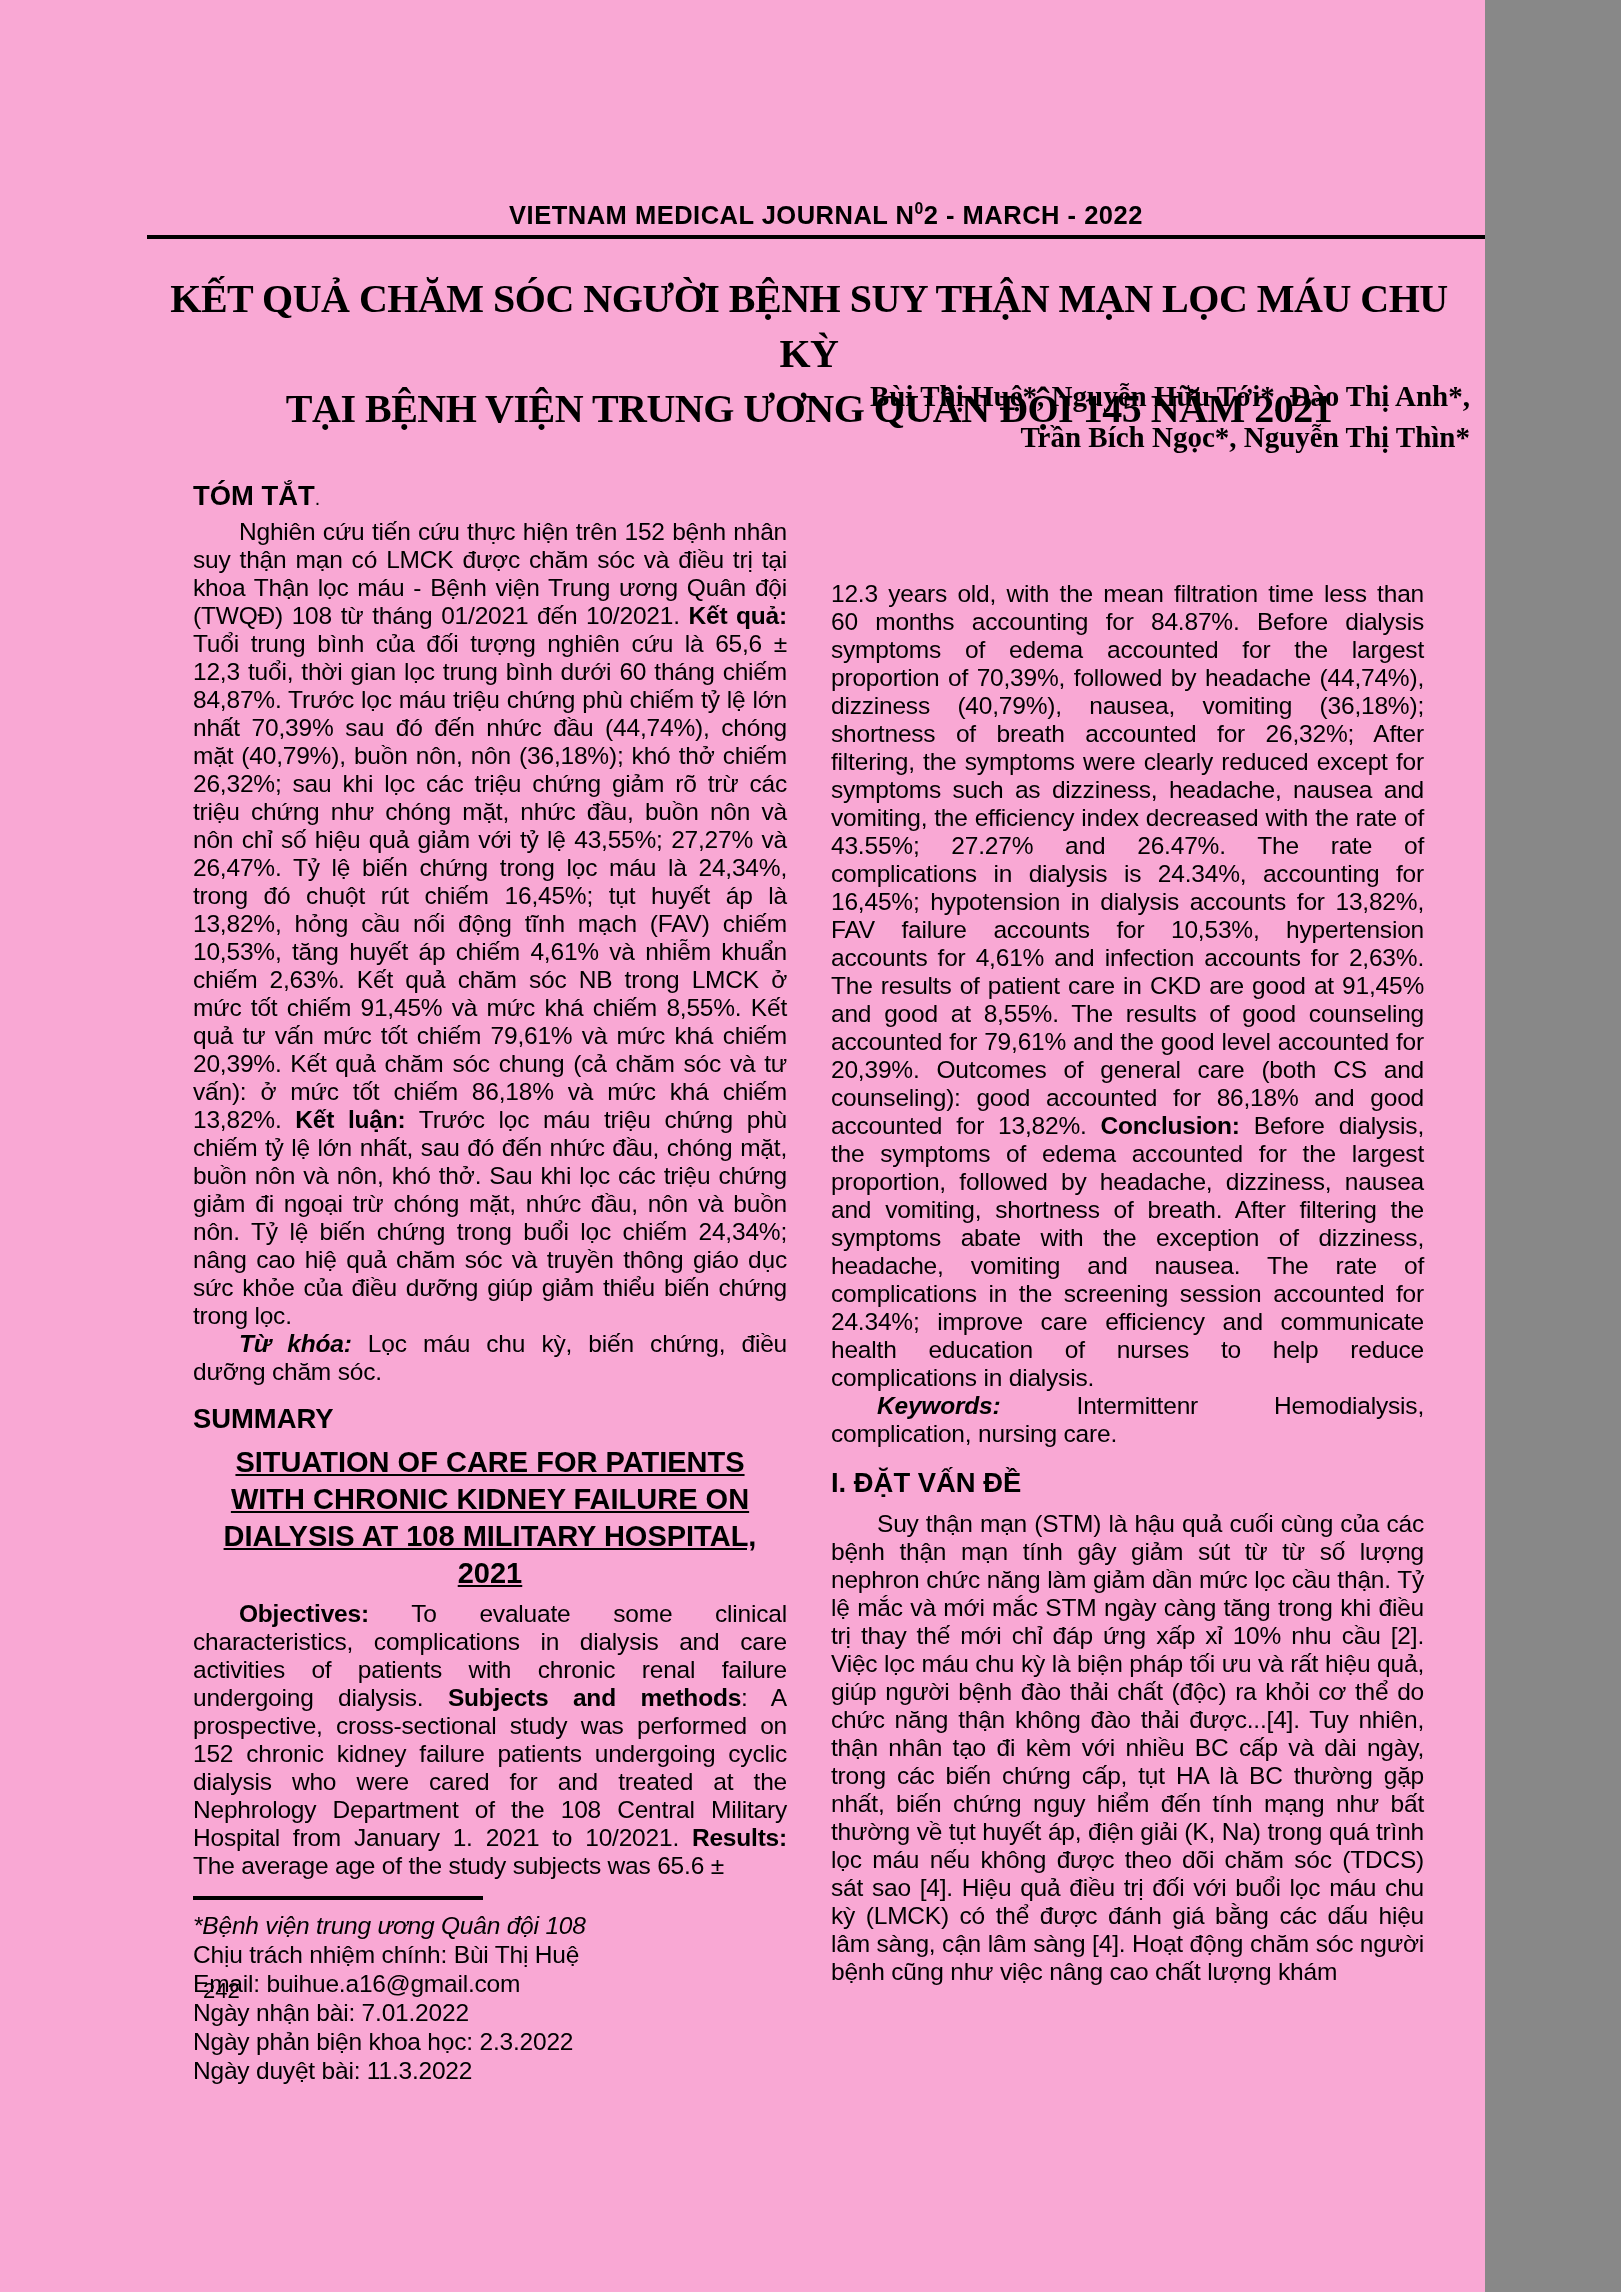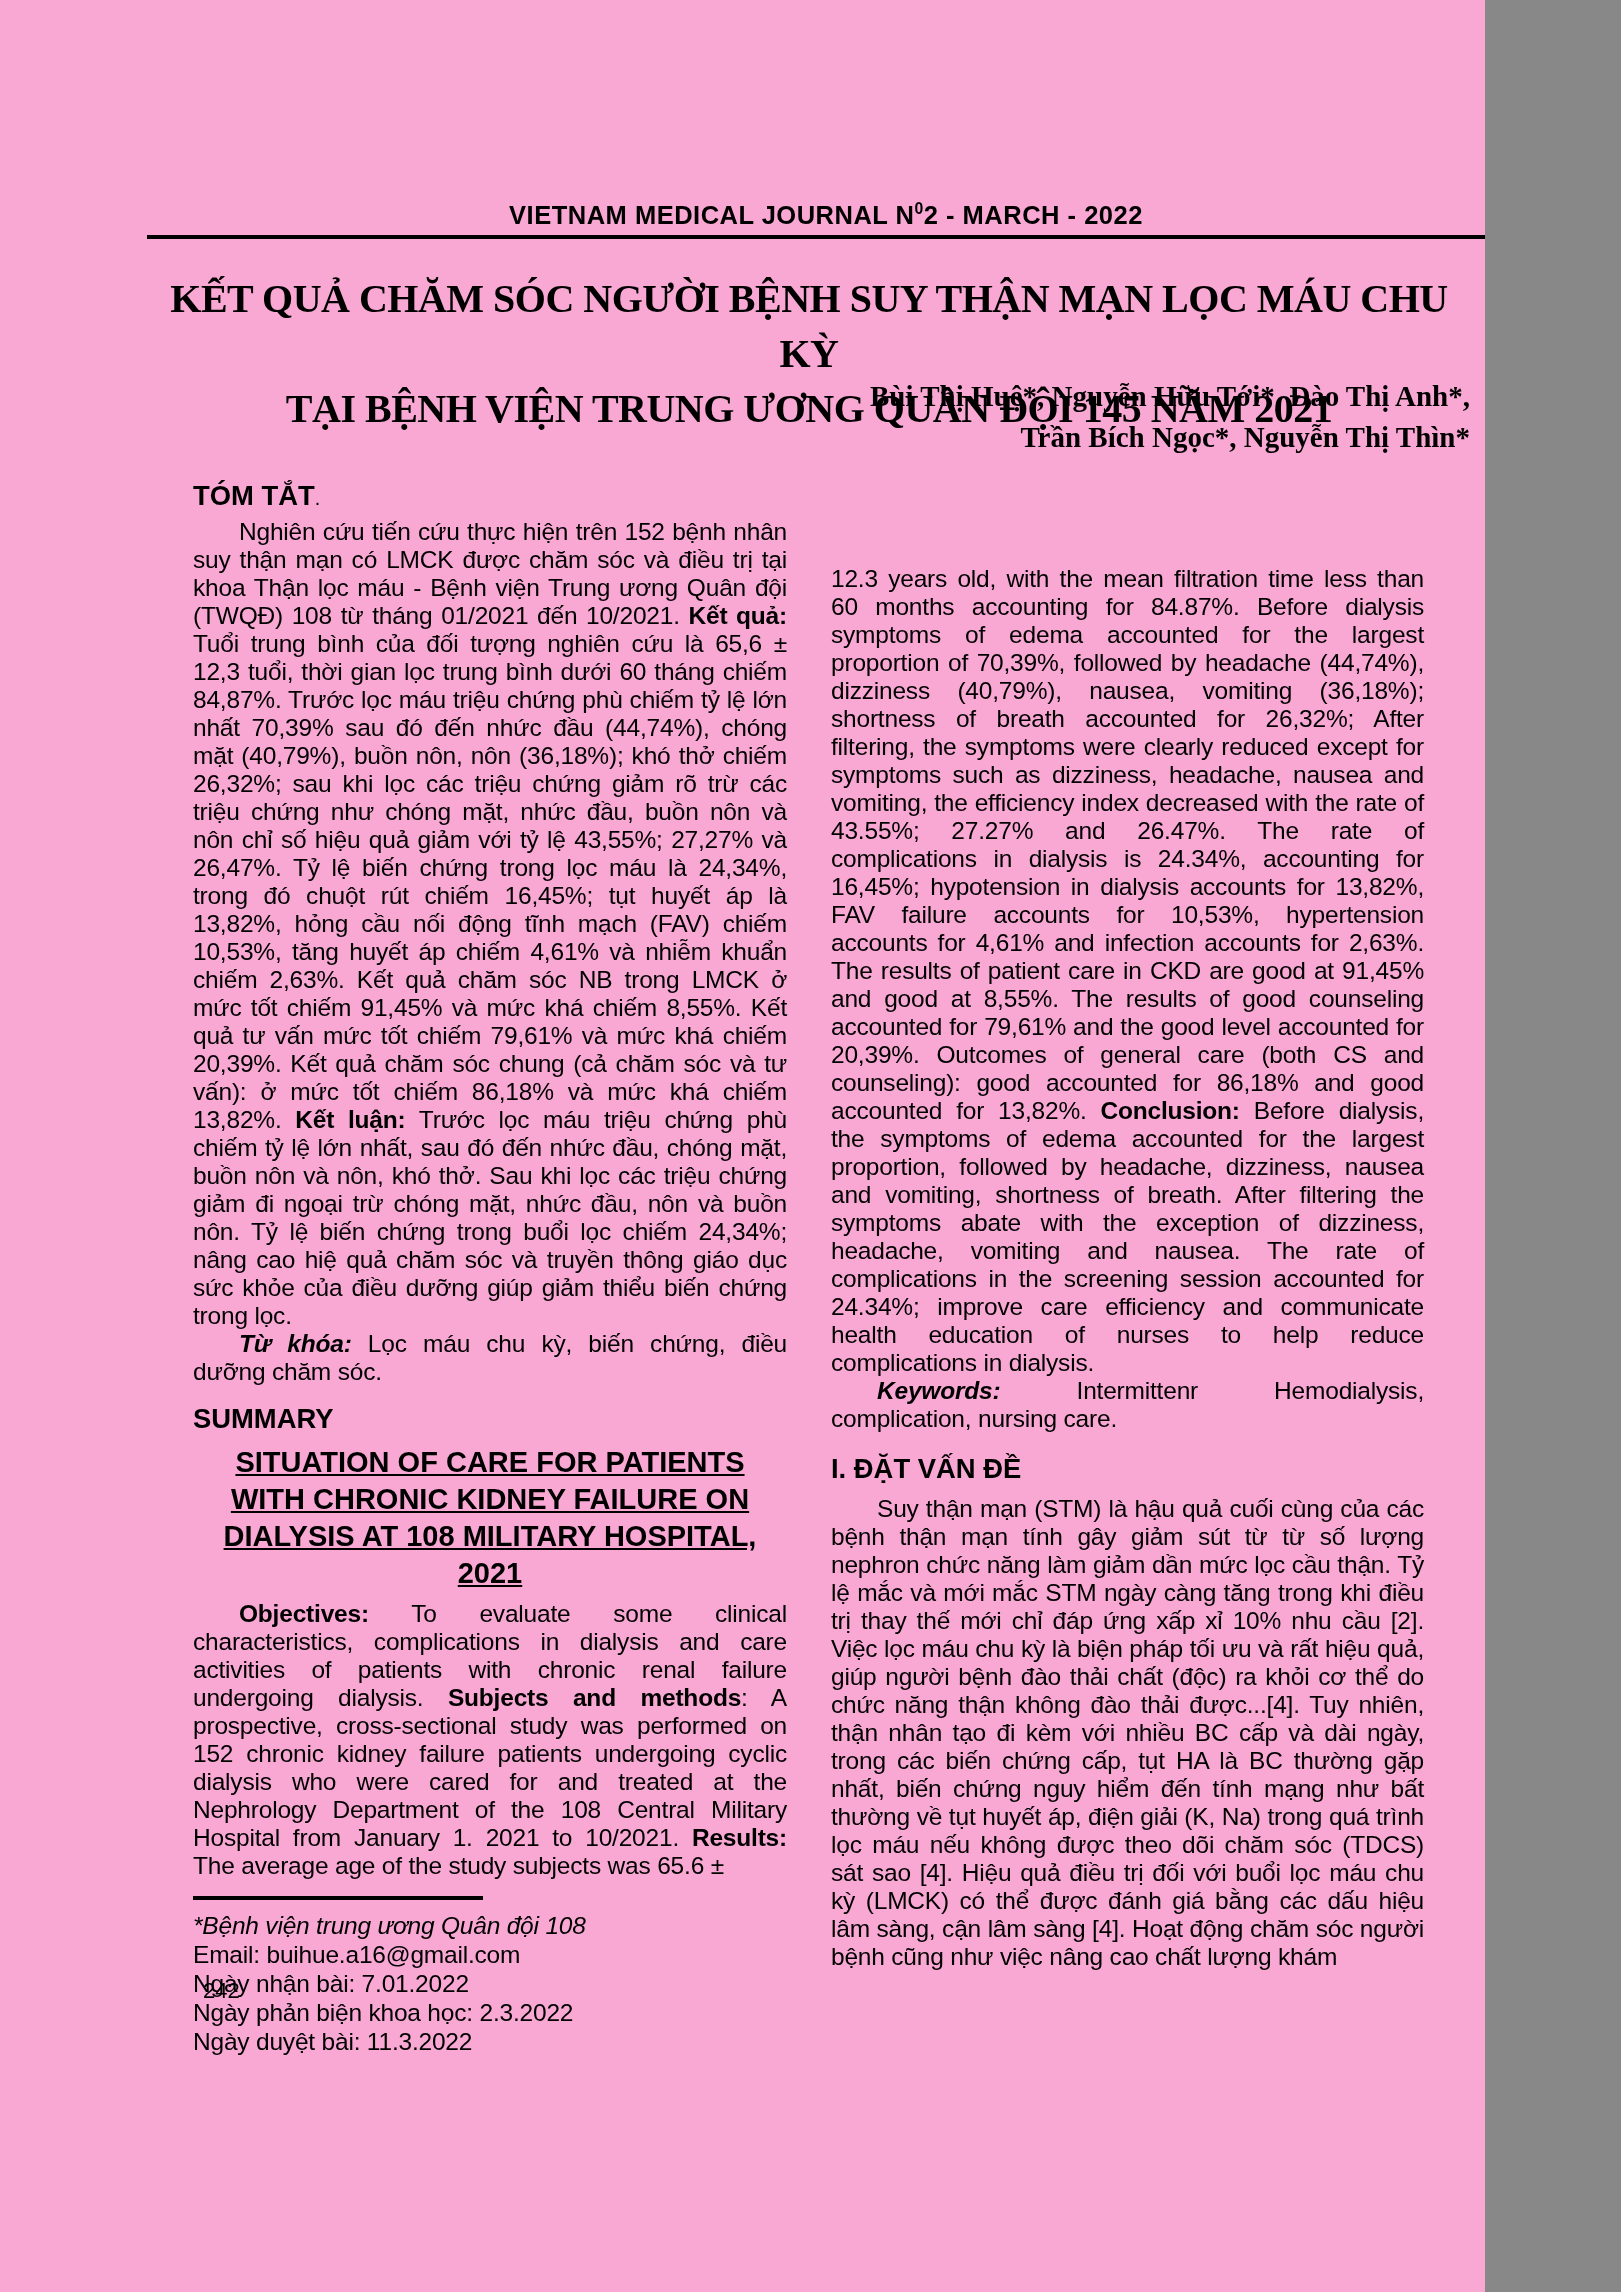--- a/index.html
+++ b/index.html
@@ -92,20 +92,21 @@
 
       <div class="h-sans summary-h">SUMMARY</div>
 
       <div class="en-title">SITUATION OF CARE FOR PATIENTS WITH CHRONIC KIDNEY FAILURE ON DIALYSIS AT 108 MILITARY HOSPITAL, 2021</div>
 
       <p class="body indent"><span style="font-weight: bold;">Objectives:</span><span> To evaluate some clinical characteristics, complications in dialysis and care activities of patients with chronic renal failure undergoing dialysis. </span><span style="font-weight: bold;">Subjects and methods</span><span>: A prospective, cross-sectional study was performed on 152 chronic kidney failure patients undergoing cyclic dialysis who were cared for and treated at the Nephrology Department of the 108 Central Military Hospital from January 1. 2021 to 10/2021. </span><span style="font-weight: bold;">Results:</span><span> The average age of the study subjects was 65.6 ±</span></p>
 
       <div class="footnote">
         <div class="fn-rule"></div>
         <div class="fn-line italic">*Bệnh viện trung ương Quân đội 108</div>
+        <div class="fn-line">Chịu trách nhiệm chính: Bùi Thị Huệ</div>
         <div class="fn-line">Email: buihue.a16@gmail.com</div>
         <div class="fn-line">Ngày nhận bài: 7.01.2022</div>
         <div class="fn-line">Ngày phản biện khoa học: 2.3.2022</div>
         <div class="fn-line">Ngày duyệt bài: 11.3.2022</div>
       </div>
     </div>
 
     <div class="col-right">
       <p class="body"><span>12.3 years old, with the mean filtration time less than 60 months accounting for 84.87%. Before dialysis symptoms of edema accounted for the largest proportion of 70,39%, followed by headache (44,74%), dizziness (40,79%), nausea, vomiting (36,18%); shortness of breath accounted for 26,32%; After filtering, the symptoms were clearly reduced except for symptoms such as dizziness, headache, nausea and vomiting, the efficiency index decreased with the rate of 43.55%; 27.27% and 26.47%. The rate of complications in dialysis is 24.34%, accounting for 16,45%; hypotension in dialysis accounts for 13,82%, FAV failure accounts for 10,53%, hypertension accounts for 4,61% and infection accounts for 2,63%. The results of patient care in CKD are good at 91,45% and good at 8,55%. The results of good counseling accounted for 79,61% and the good level accounted for 20,39%. Outcomes of general care (both CS and counseling): good accounted for 86,18% and good accounted for 13,82%. </span><span style="font-weight: bold;">Conclusion:</span><span> Before dialysis, the symptoms of edema accounted for the largest proportion, followed by headache, dizziness, nausea and vomiting, shortness of breath. After filtering the symptoms abate with the exception of dizziness, headache, vomiting and nausea. The rate of complications in the screening session accounted for 24.34%; improve care efficiency and communicate health education of nurses to help reduce complications in dialysis.</span></p>
 

